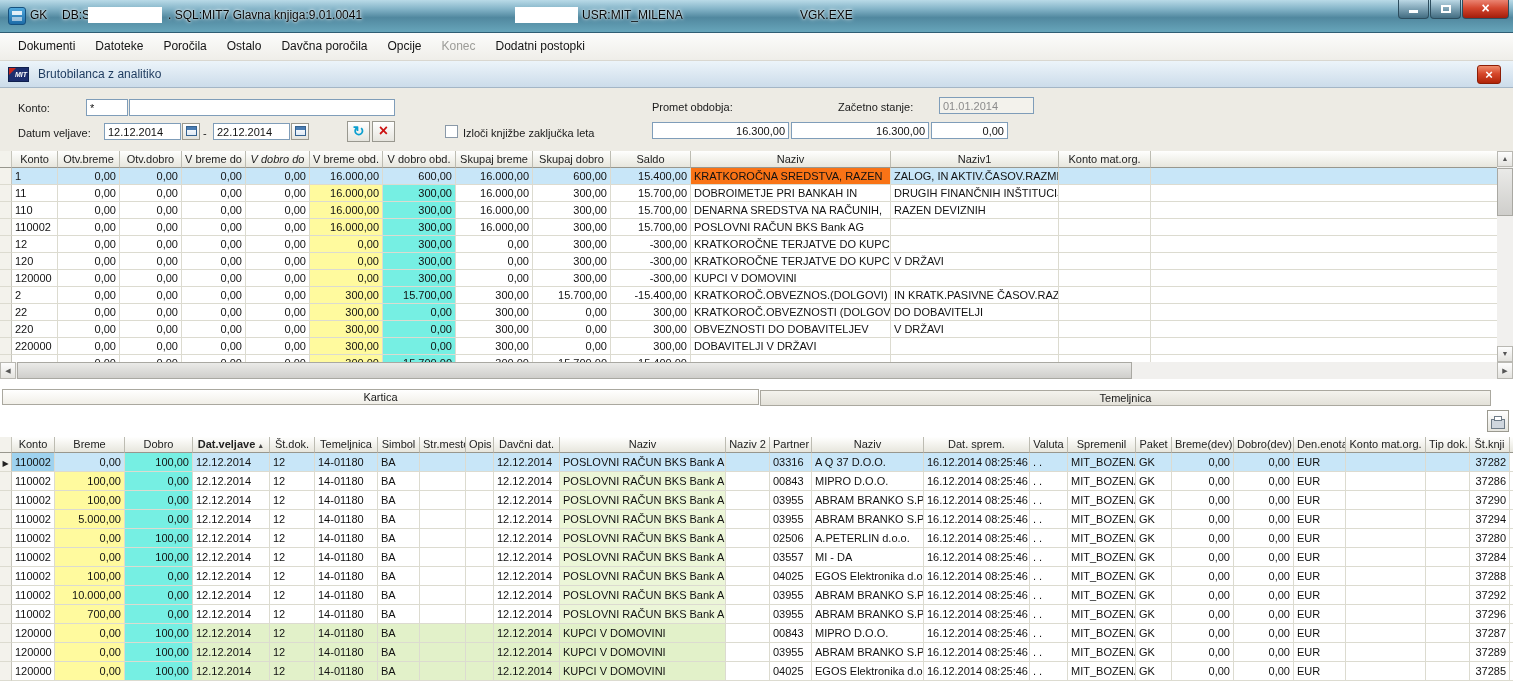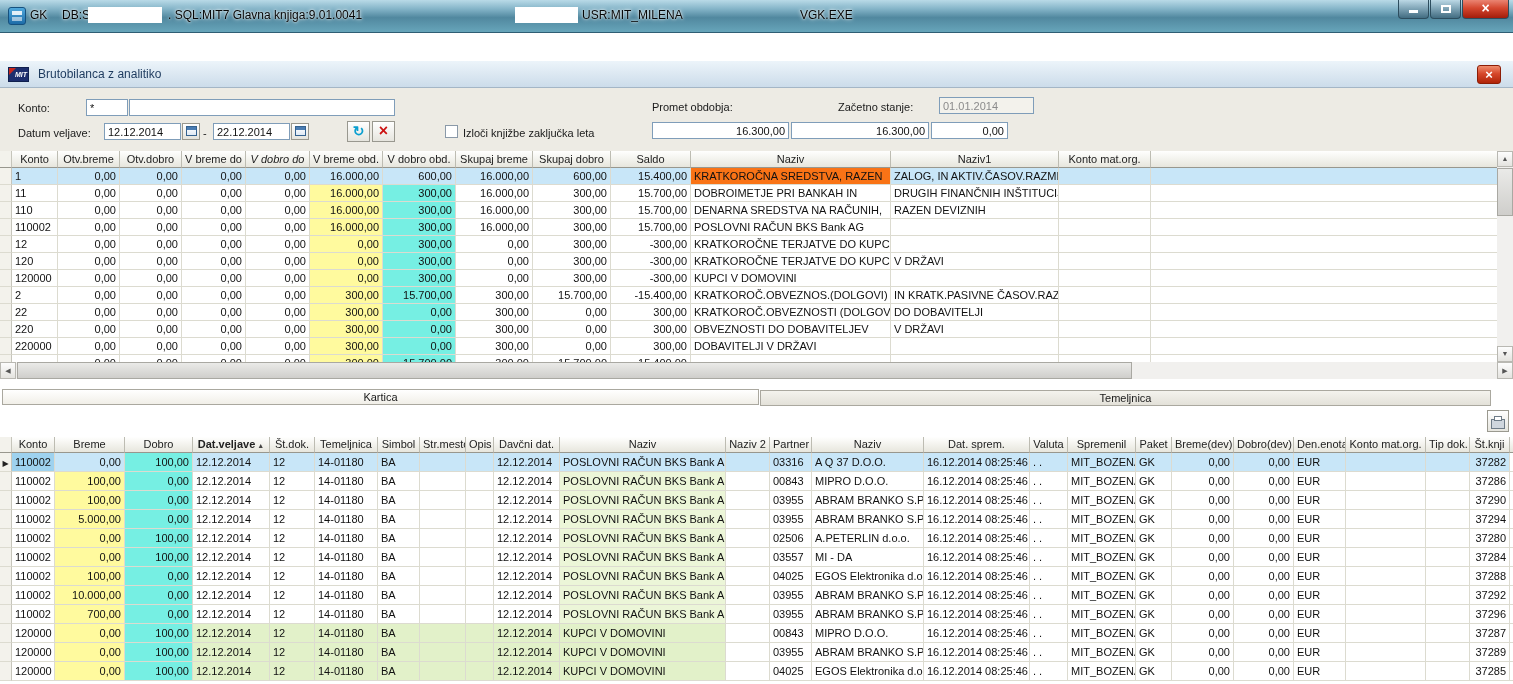--- a/index.html
+++ b/index.html
@@ -126,20 +126,30 @@
         </div>
       <div class="cap-btn">
           <div class="glyph-max"></div>
         </div>
       <div class="cap-btn close">
           <span class="glyph-x">×</span>
         </div>
     </div>
   </div>
 
+  <div id="menubar">
+      <div class="menu-item">Dokumenti</div>
+      <div class="menu-item">Datoteke</div>
+      <div class="menu-item">Poročila</div>
+      <div class="menu-item">Ostalo</div>
+      <div class="menu-item">Davčna poročila</div>
+      <div class="menu-item">Opcije</div>
+      <div class="menu-item disabled">Konec</div>
+      <div class="menu-item">Dodatni postopki</div>
+    </div>
 
   <div id="winbar">
     <div id="mit-logo">
         <span>MIT</span>
       </div>
     <span id="win-title">Brutobilanca z analitiko</span>
     <div id="win-close">
         <span>×</span>
       </div>
   </div>

